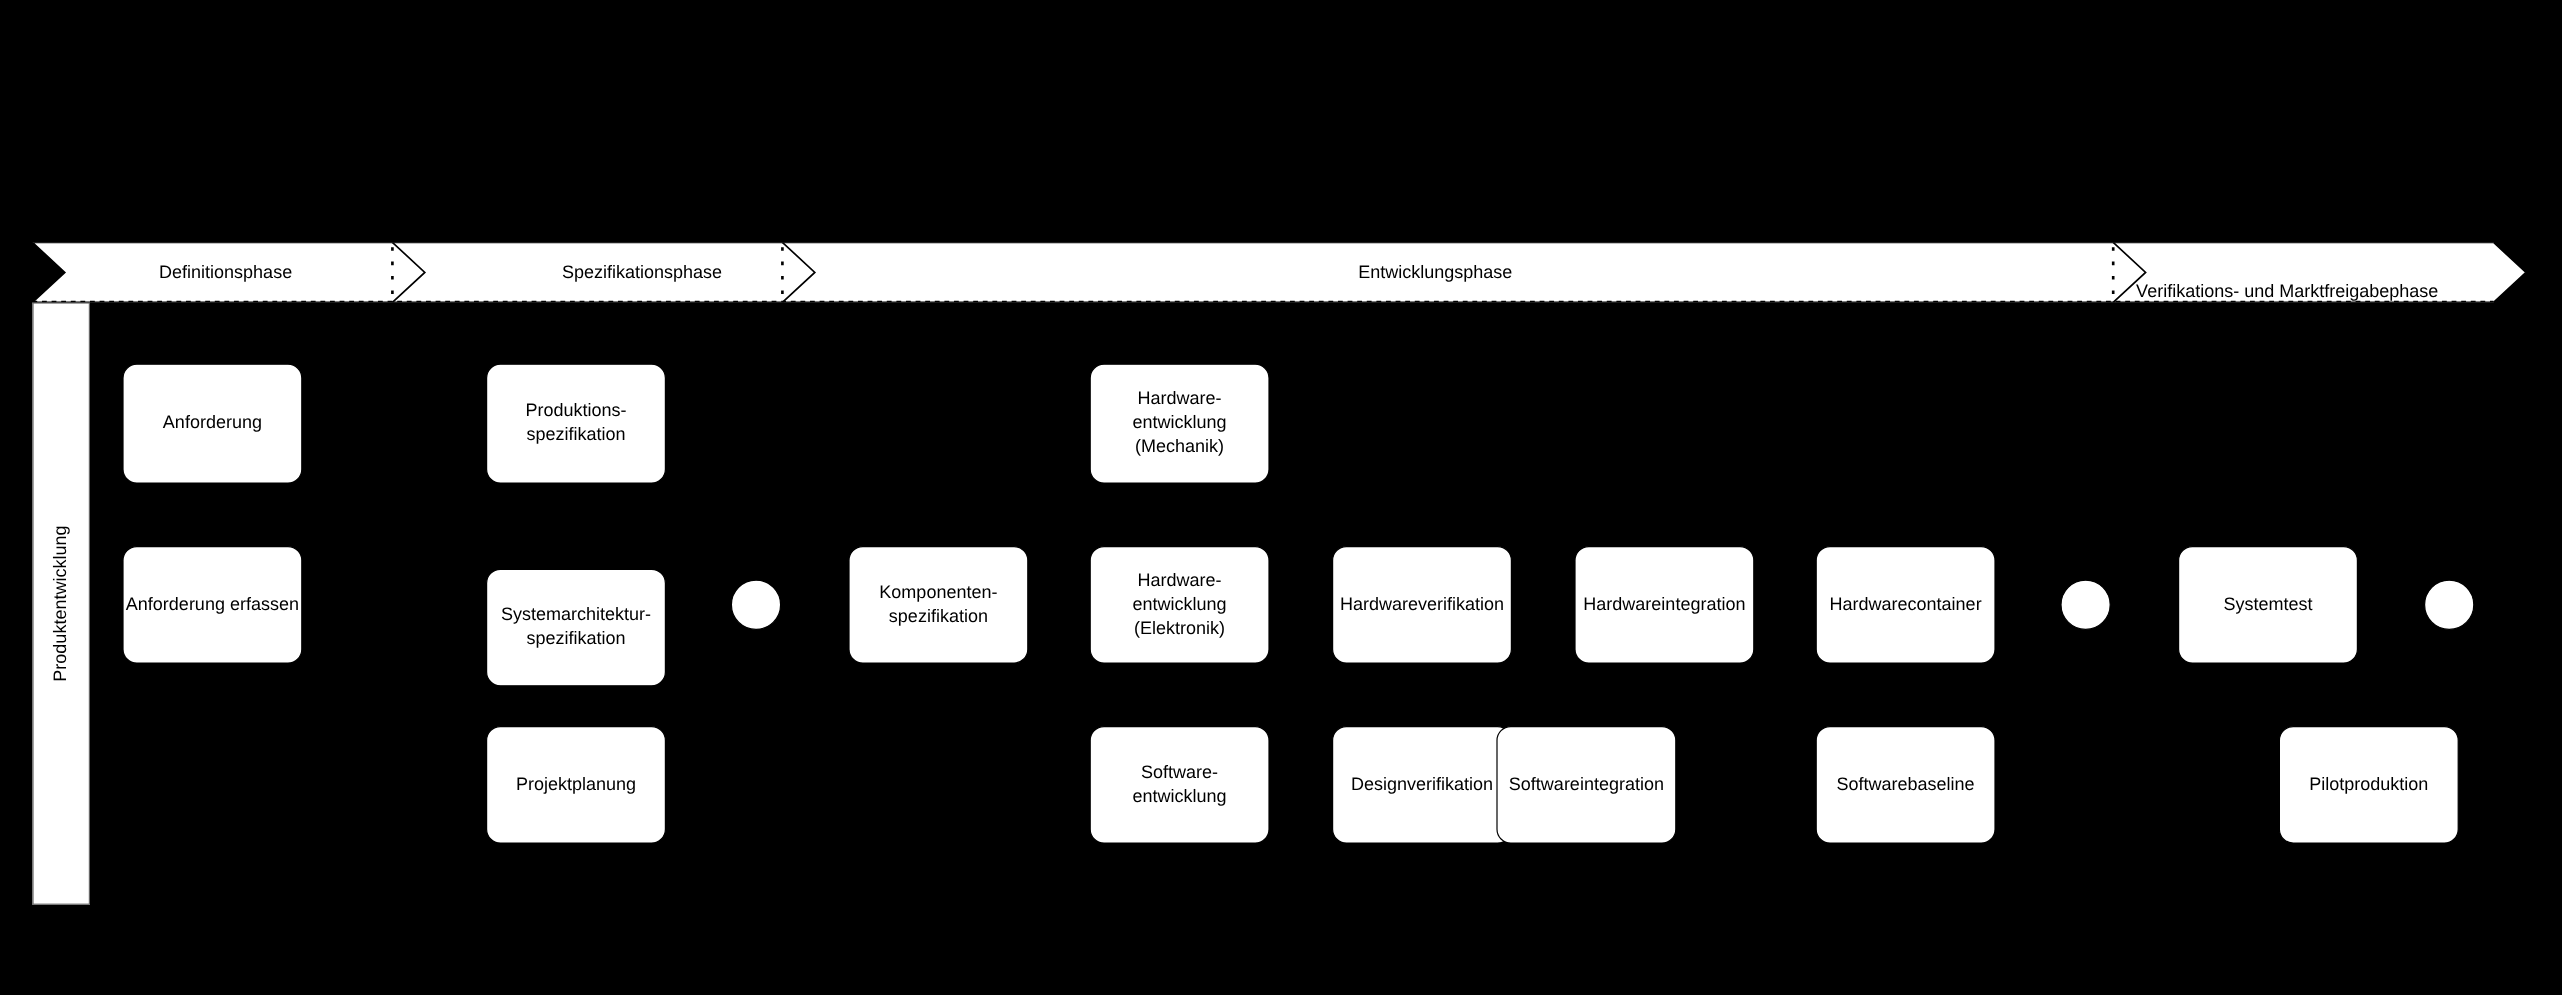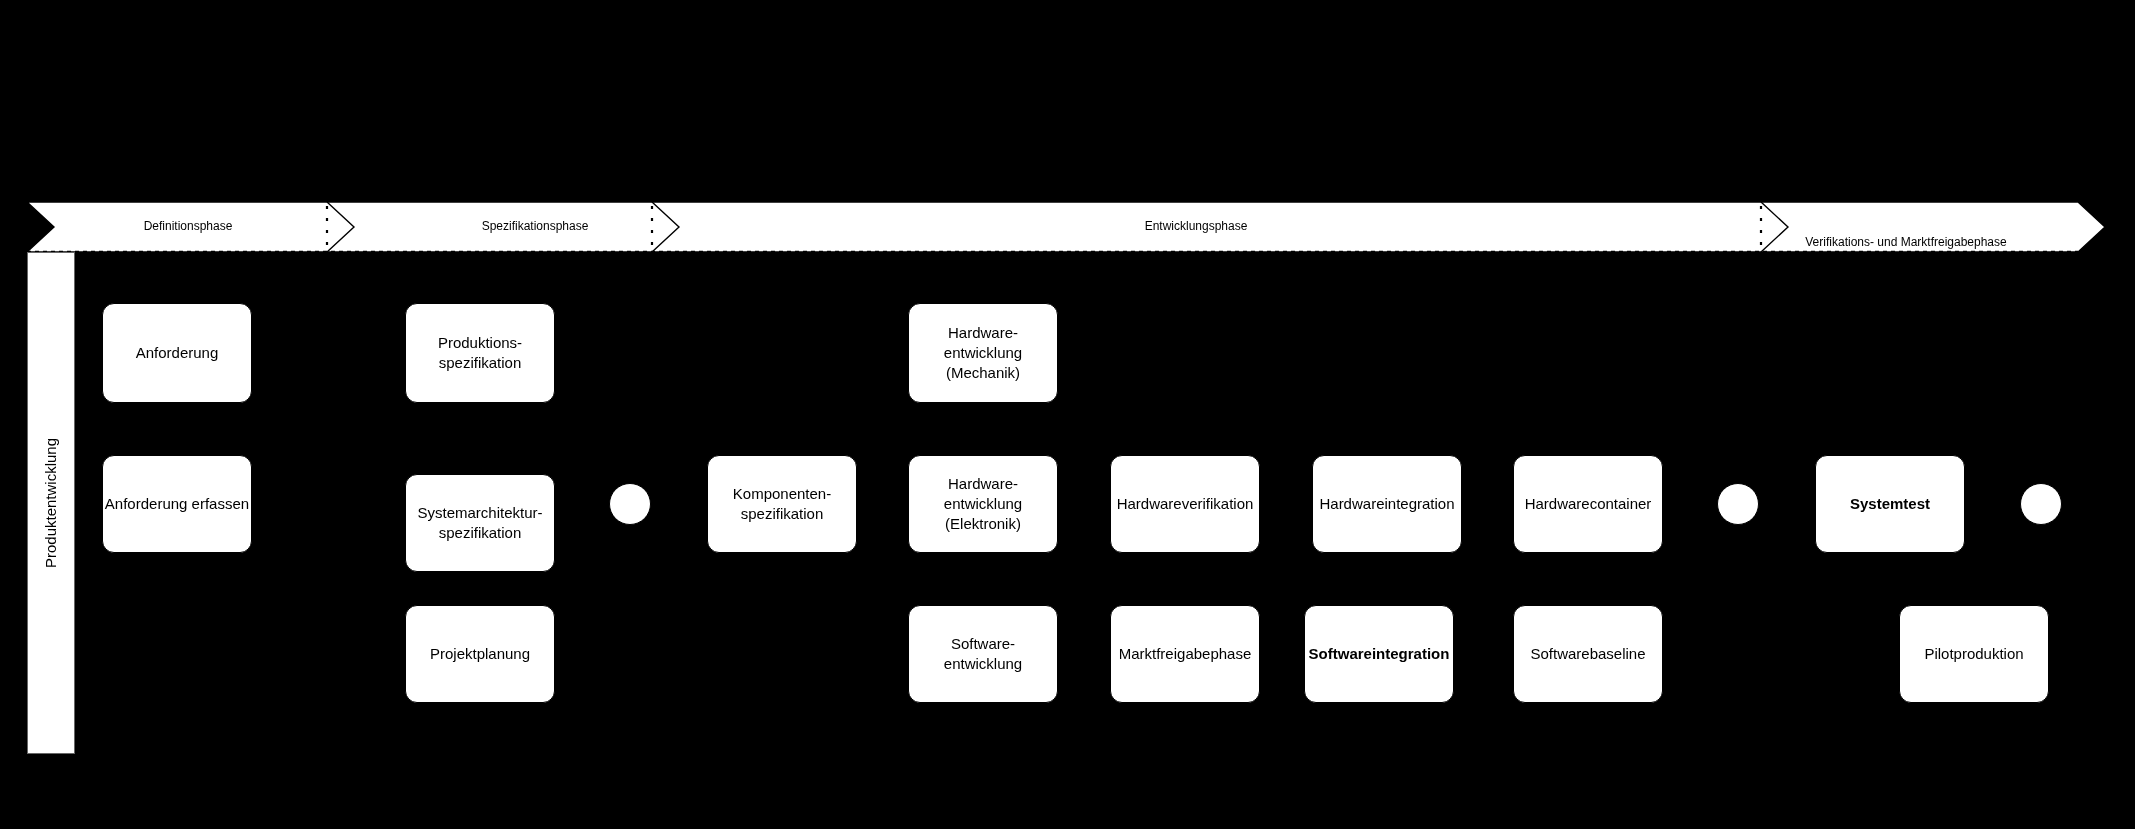--- a/index.html
+++ b/index.html
@@ -37,21 +37,21 @@
   
   .banner {
     position: absolute;
   }
   .banner svg {
     display: block;
   }
   .phase-label {
     position: absolute;
     color: #000000;
-    font-size: 12px;
+    font-size: 15px;
     line-height: 1.15;
     white-space: nowrap;
     transform: translate(-50%, -50%);
     text-align: center;
   }
   
   .node {
     position: absolute;
     background: #ffffff;
     border: 1px solid #000000;
@@ -138,34 +138,34 @@
       </div>
       <div class="node" style="left: 1110px; top: 455px; width: 150px; height: 98px;">
         <span class="node-label">Hardwareverifikation</span>
       </div>
       <div class="node" style="left: 1312px; top: 455px; width: 150px; height: 98px;">
         <span class="node-label">Hardwareintegration</span>
       </div>
       <div class="node" style="left: 1513px; top: 455px; width: 150px; height: 98px;">
         <span class="node-label">Hardwarecontainer</span>
       </div>
-      <div class="node" style="left: 1815px; top: 455px; width: 150px; height: 98px; font-weight: bold;">
+      <div class="node" style="left: 1815px; top: 455px; width: 150px; height: 98px;">
         <span class="node-label">Systemtest</span>
       </div>
       <div class="node" style="left: 405px; top: 605px; width: 150px; height: 98px;">
         <span class="node-label">Projektplanung</span>
       </div>
       <div class="node" style="left: 908px; top: 605px; width: 150px; height: 98px;">
         <span class="node-label">Software-
 entwicklung</span>
       </div>
       <div class="node" style="left: 1110px; top: 605px; width: 150px; height: 98px;">
-        <span class="node-label">Marktfreigabephase</span>
+        <span class="node-label">Designverifikation</span>
       </div>
-      <div class="node" style="left: 1304px; top: 605px; width: 150px; height: 98px; font-weight: bold;">
+      <div class="node" style="left: 1247px; top: 605px; width: 150px; height: 98px;">
         <span class="node-label">Softwareintegration</span>
       </div>
       <div class="node" style="left: 1513px; top: 605px; width: 150px; height: 98px;">
         <span class="node-label">Softwarebaseline</span>
       </div>
       <div class="node" style="left: 1899px; top: 605px; width: 150px; height: 98px;">
         <span class="node-label">Pilotproduktion</span>
       </div>
       <div class="milestone" style="left: 609px; top: 483px; width: 42px; height: 42px;"></div>
       <div class="milestone" style="left: 1717px; top: 483px; width: 42px; height: 42px;"></div>

